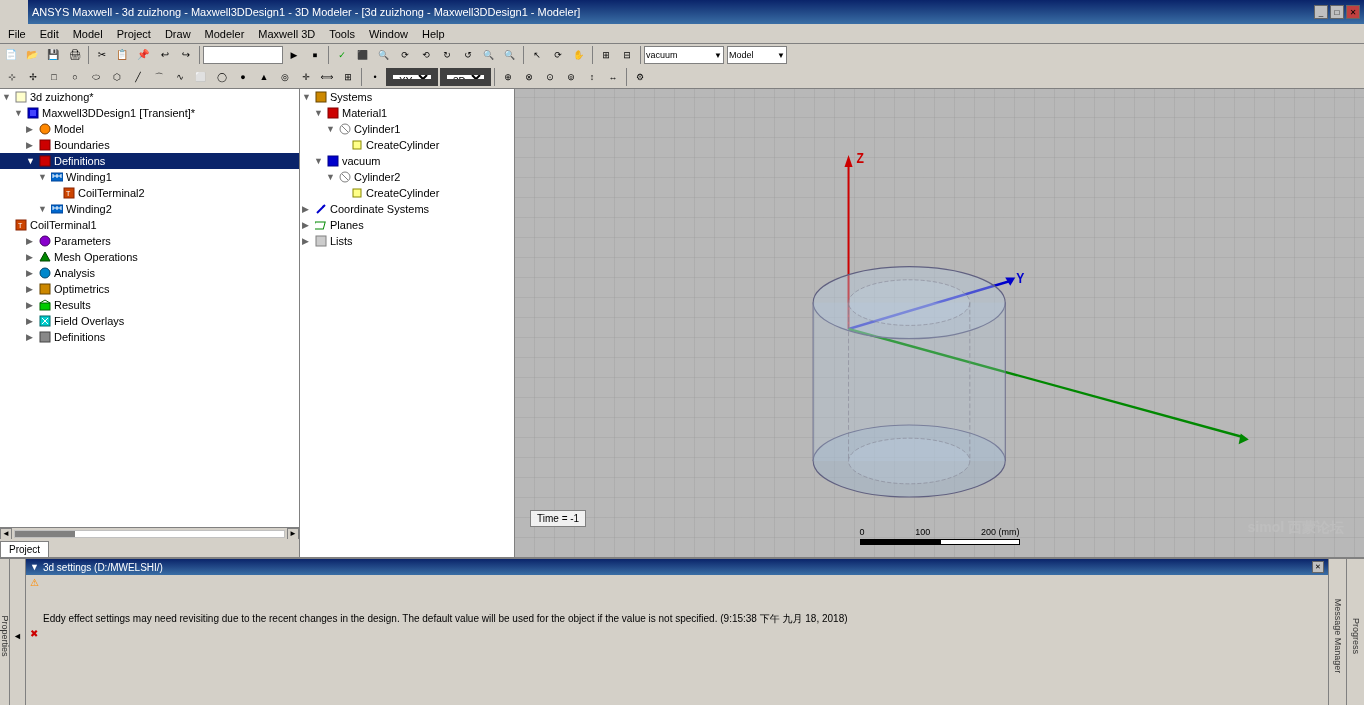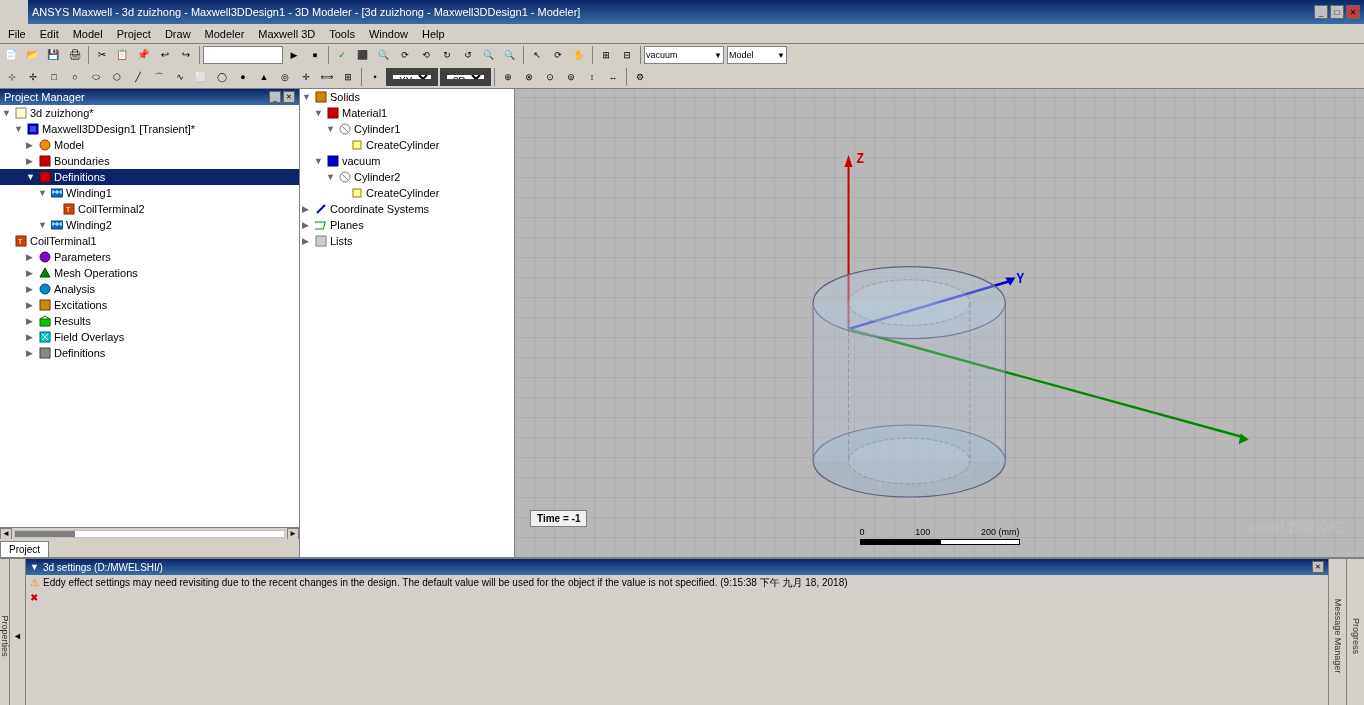--- a/index.html
+++ b/index.html
@@ -178,21 +178,21 @@
       height: 16px;
       display: flex;
       align-items: center;
       padding: 0 4px;
       font-size: 11px;
       justify-content: space-between;
     }
     
     .msg-line { font-size: 10px; padding: 1px 4px; display: flex; align-items: flex-start; gap: 4px; }
     .msg-line .msg-icon { font-size: 10px; flex-shrink: 0; margin-top: 1px; }
-    .msg-line .msg-text { color: #000; line-height: 1.3; }
+    .msg-line .msg-text { color: #000; line-height: 1.3; margin-top: 36px; }
     
     .warn-icon { color: #ff8c00; }
     .error-icon { color: #cc0000; }
     
     
     .time-display {
       position: absolute;
       bottom: 8px;
       left: 8px;
       background: rgba(255,255,255,0.8);
@@ -413,27 +413,20 @@
     <div class="toolbar-separator"></div>
     <div class="toolbar-btn">
         <span style="font-size:9px;">⚙</span>
       </div>
   </div>
 </div>
 
 <div style="display:flex; height:calc(705px - 18px - 20px - 44px - 155px);">
 
   <div class="left-panel">
-    <div class="panel-header">
-      <span style="font-size:11px;">Project Manager</span>
-      <div class="panel-controls">
-        <div class="panel-btn">_</div>
-        <div class="panel-btn">✕</div>
-      </div>
-    </div>
     <div class="tree-area">
 
       <div class="tree-item" style="padding-left:2px;">
         <span class="tree-expand">▼</span>
         <span class="tree-icon">
             <svg width="12" height="12">
               <rect x="1" y="1" width="10" height="10" fill="#ffffcc" stroke="#808080" stroke-width="1"></rect>
             </svg>
           </span>
         <span class="tree-label">3d zuizhong*</span>
@@ -560,21 +553,21 @@
         <span class="tree-label">Analysis</span>
       </div>
 
       <div class="tree-item" style="padding-left:26px;">
         <span class="tree-expand">▶</span>
         <span class="tree-icon">
             <svg width="12" height="12">
               <rect x="1" y="1" width="10" height="10" fill="#cc8800" stroke="#664400" stroke-width="1"></rect>
             </svg>
           </span>
-        <span class="tree-label">Excitations</span>
+        <span class="tree-label">Optimetrics</span>
       </div>
 
       <div class="tree-item" style="padding-left:26px;">
         <span class="tree-expand">▶</span>
         <span class="tree-icon">
             <svg width="12" height="12">
               <rect x="1" y="4" width="10" height="7" fill="#00cc00" stroke="#006600" stroke-width="1"></rect>
               <line x1="1" y1="4" x2="6" y2="1" stroke="#006600" stroke-width="1"></line>
               <line x1="11" y1="4" x2="6" y2="1" stroke="#006600" stroke-width="1"></line>
             </svg>
@@ -621,21 +614,21 @@
   <div class="middle-panel">
     <div class="model-tree">
 
       <div class="tree-item" style="padding-left:2px;">
         <span class="tree-expand">▼</span>
         <span class="tree-icon">
             <svg width="12" height="12">
               <rect x="1" y="1" width="10" height="10" fill="#cc8800" stroke="#664400" stroke-width="1"></rect>
             </svg>
           </span>
-        <span class="tree-label">Solids</span>
+        <span class="tree-label">Systems</span>
       </div>
 
       <div class="tree-item" style="padding-left:14px;">
         <span class="tree-expand">▼</span>
         <span class="tree-icon">
             <svg width="12" height="12">
               <rect x="1" y="1" width="10" height="10" fill="#cc0000" stroke="#800000" stroke-width="1"></rect>
             </svg>
           </span>
         <span class="tree-label">Material1</span>
@@ -759,21 +752,21 @@
 
       <rect x="295" y="178" width="190" height="132" fill="rgba(180,200,220,0.3)"></rect>
 
       <ellipse cx="390" cy="178" rx="60" ry="19" fill="rgba(200,220,240,0.2)" stroke="#808090" stroke-width="0.5" stroke-dasharray="4,2"></ellipse>
       <ellipse cx="390" cy="310" rx="60" ry="19" fill="rgba(200,220,240,0.2)" stroke="#808090" stroke-width="0.5" stroke-dasharray="4,2"></ellipse>
 
       <line x1="330" y1="178" x2="330" y2="310" stroke="#808090" stroke-width="0.5" stroke-dasharray="4,2"></line>
       <line x1="450" y1="178" x2="450" y2="310" stroke="#808090" stroke-width="0.5" stroke-dasharray="4,2"></line>
     </svg>
 
-    <div class="time-display" style="position:absolute; bottom:30px; left:15px; background:rgba(255,255,255,0.8); border:1px solid #808080; padding:2px 6px; font-size:10px;font-weight:bold;">
+    <div class="time-display" style="position:absolute; bottom:30px; left:15px; background:rgba(255,255,255,0.8); border:1px solid #808080; padding:2px 6px; font-size:10px;">
       <span>Time = -1</span>
     </div>
 
     <div style="position:absolute; bottom:12px; left:50%; transform:translateX(-50%); display:flex; flex-direction:column; align-items:center; gap:2px;">
       <div style="display:flex; width:160px; justify-content:space-between; font-size:9px;">
         <span>0</span>
         <span>100</span>
         <span>200 (mm)</span>
       </div>
       <div style="width:160px; height:6px; position:relative;">

